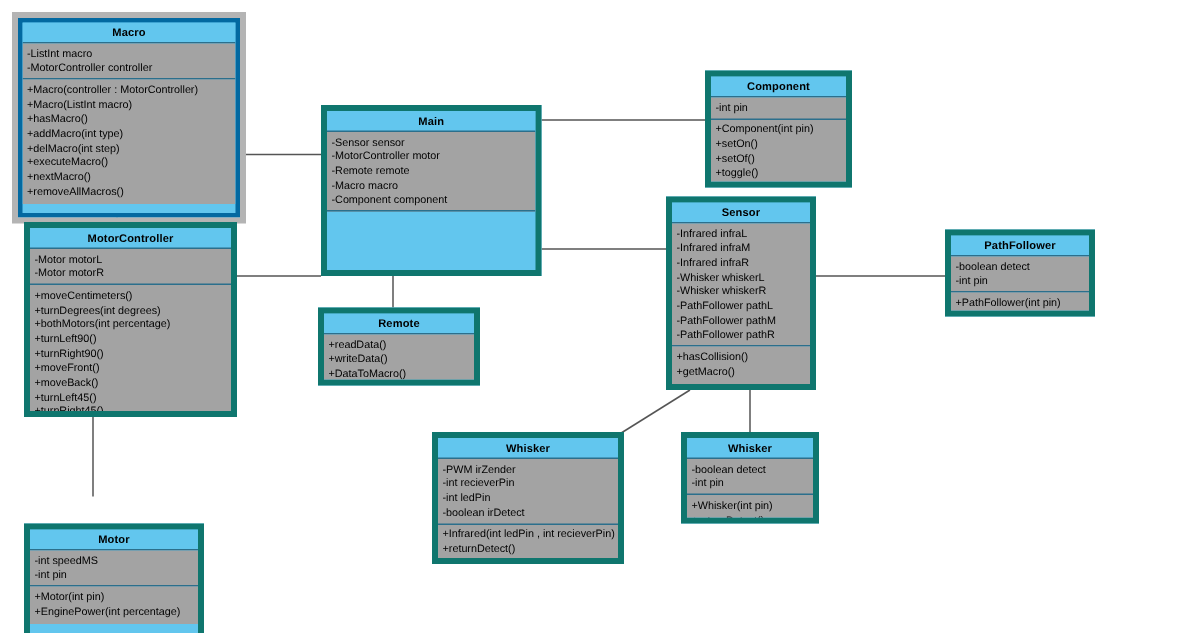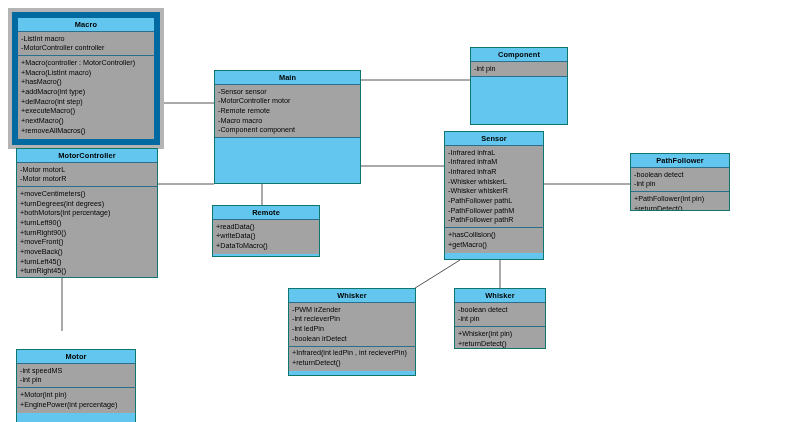--- a/index.html
+++ b/index.html
@@ -22,28 +22,28 @@
     left: 0;
     top: 0;
     width: 800px;
     height: 422px;
     pointer-events: none;
   }
   .uml-class {
     position: absolute;
     box-sizing: border-box;
     background: #62c6ee;
-    border: 1px solid #0f766e;
+    border: 4px solid #0f766e;
     font-size: 7.2px;
     line-height: 1.0;
     color: #000000;
     overflow: hidden;
   }
   .uml-class.selected {
-    border: 6px solid #0369a1;
+    border: 3px solid #0369a1;
     outline: 4px solid #b4b4b4;
     outline-offset: 0px;
   }
   .cls-name {
     text-align: center;
     font-weight: bold;
     font-size: 7.4px;
     padding: 2.5px 2px 3px 2px;
     border-bottom: 1px solid #2b6f8c;
     background: #62c6ee;
@@ -152,20 +152,26 @@
         <div class="cls-row">+writeData()</div>
         <div class="cls-row">+DataToMacro()</div>
       </div>
       <div class="filler" style="flex: 1 1 0%;"></div>
     </div>
     <div class="uml-class" style="left: 470px; top: 47px; width: 98px; height: 78px;">
       <div class="cls-name">Component</div>
       <div class="cls-section attrs">
         <div class="cls-row">-int pin</div>
       </div>
+      <div class="cls-section pad-bottom">
+        <div class="cls-row">+Component(int pin)</div>
+        <div class="cls-row">+setOn()</div>
+        <div class="cls-row">+setOf()</div>
+        <div class="cls-row">+toggle()</div>
+      </div>
       <div class="filler" style="flex: 1 1 0%;"></div>
     </div>
     <div class="uml-class" style="left: 444px; top: 131px; width: 100px; height: 129px;">
       <div class="cls-name">Sensor</div>
       <div class="cls-section attrs">
         <div class="cls-row">-Infrared infraL</div>
         <div class="cls-row">-Infrared infraM</div>
         <div class="cls-row">-Infrared infraR</div>
         <div class="cls-row">-Whisker whiskerL</div>
         <div class="cls-row">-Whisker whiskerR</div>

